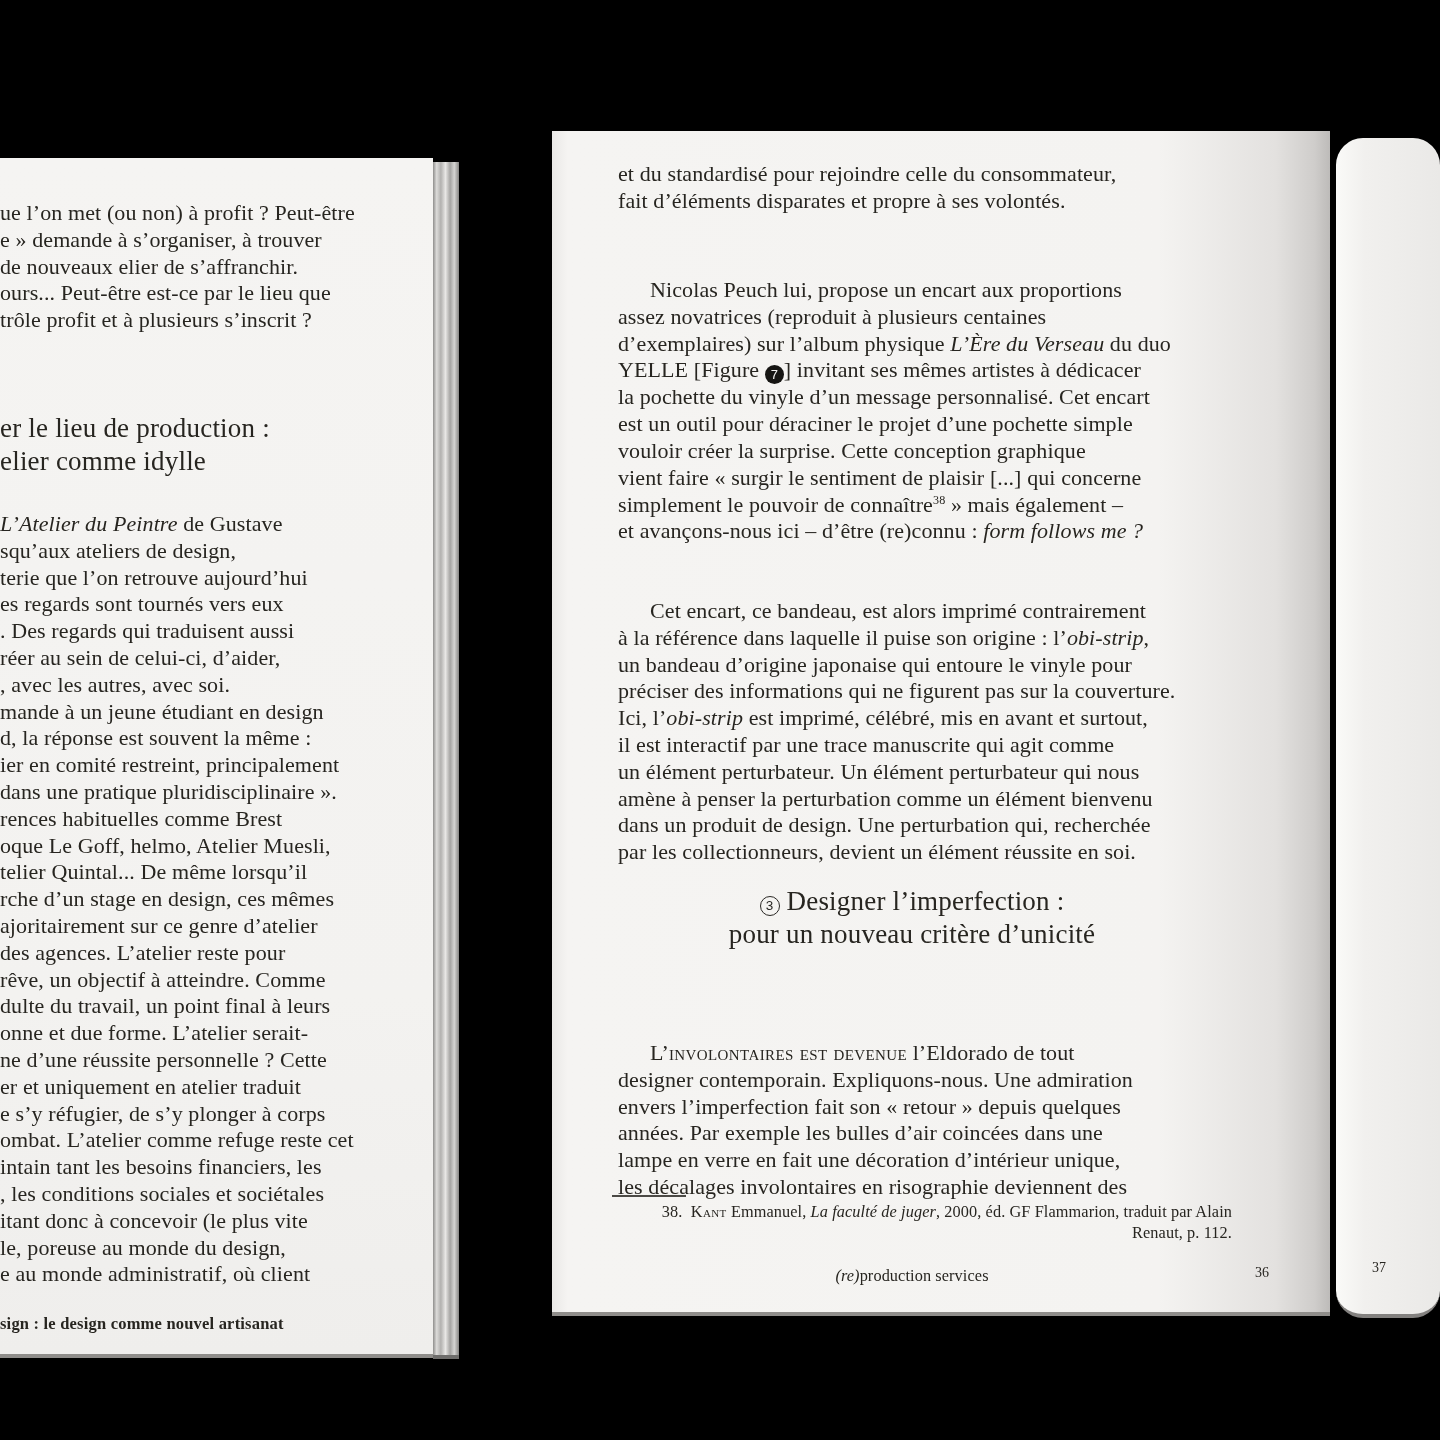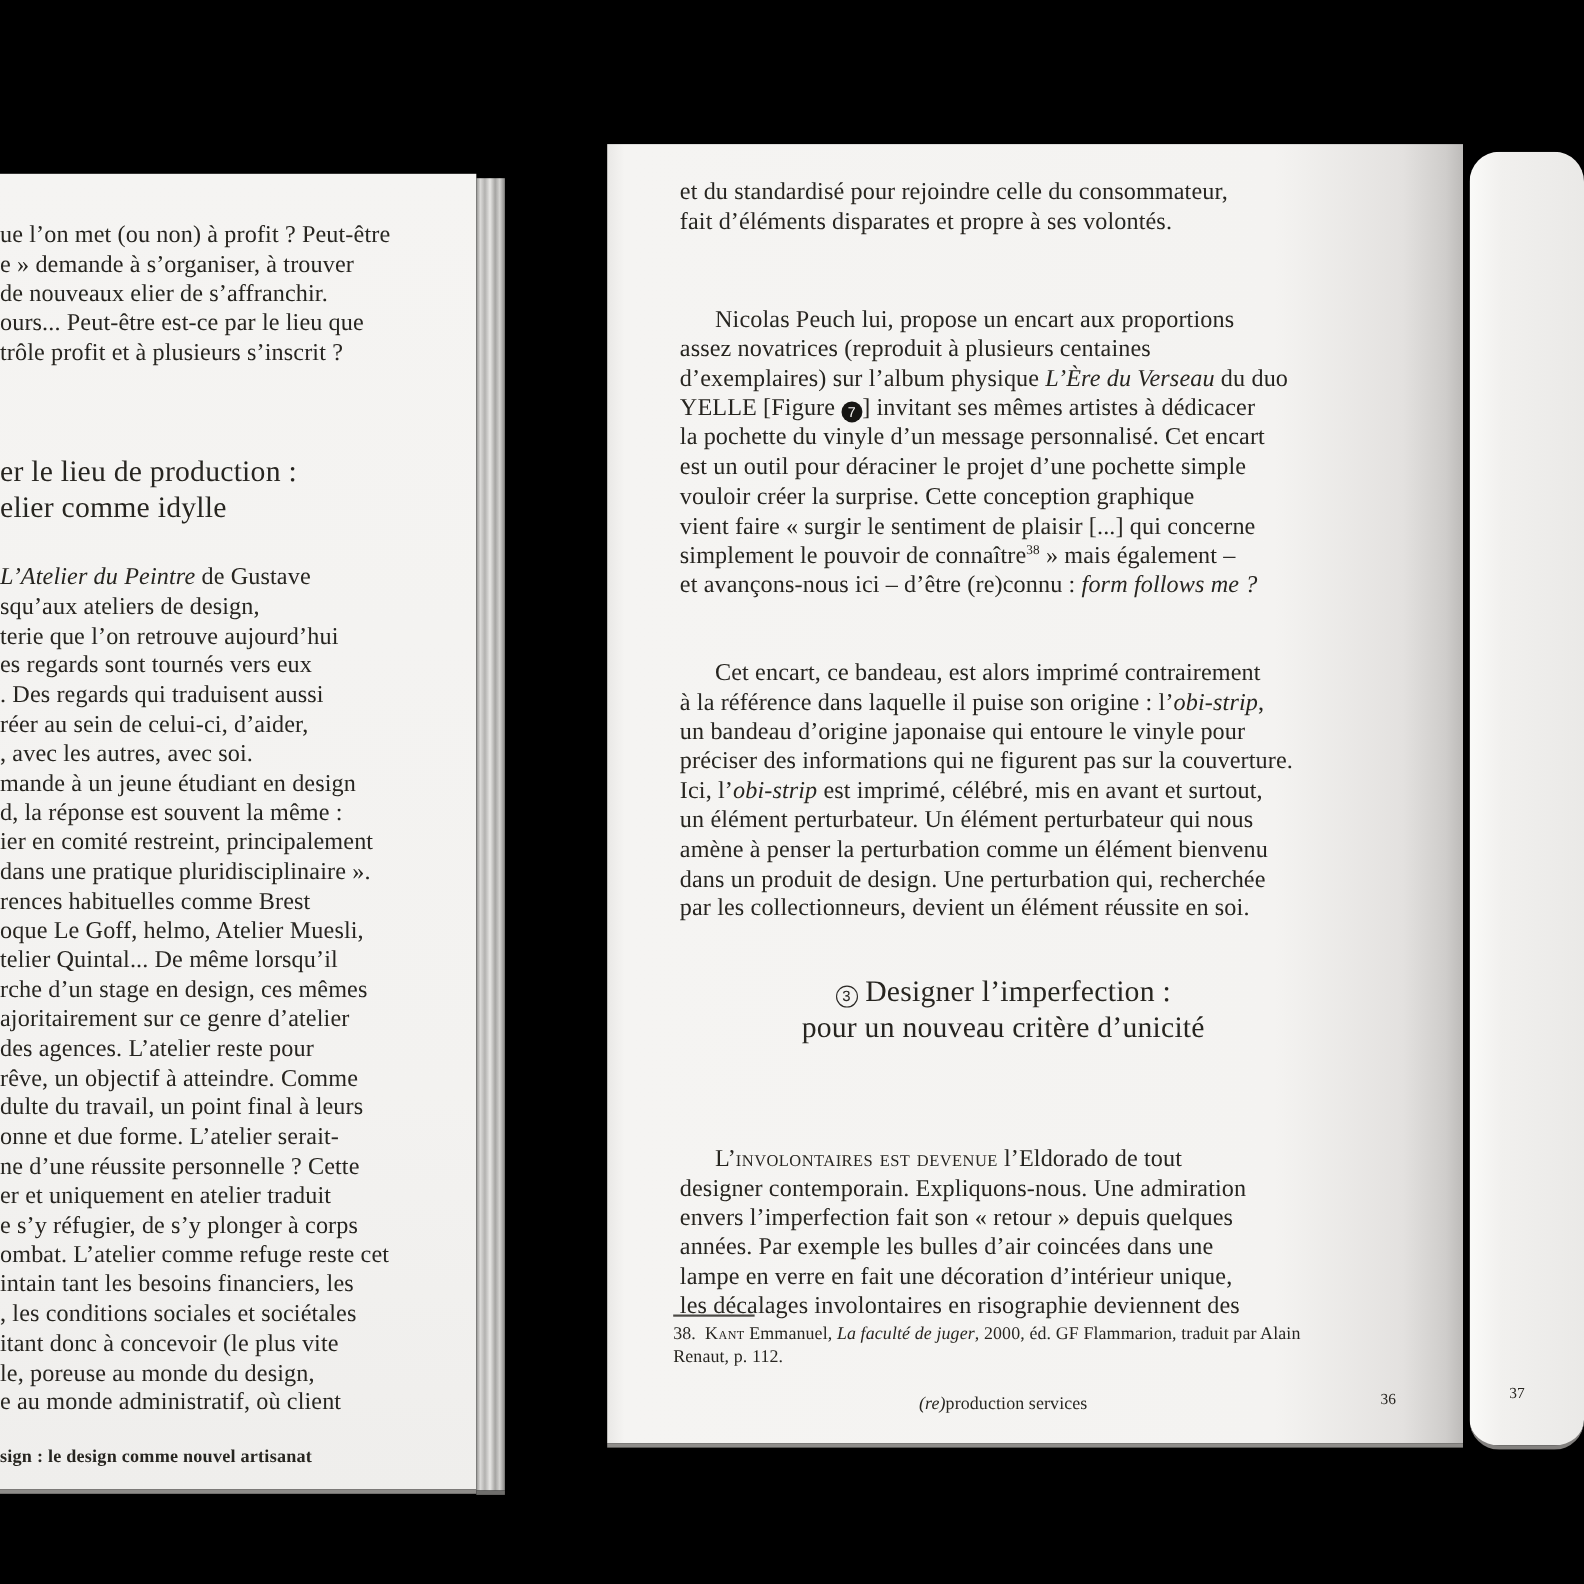--- a/index.html
+++ b/index.html
@@ -41,21 +41,21 @@
     background:linear-gradient(to right,#fafaf8 0%,#f1f0ee 28%,#eae9e7 100%);
     border-bottom:4px solid #83817f;
     border-radius:27px;
   }
   
   .textblock{font-size:22px;line-height:26.8px;letter-spacing:.1px;}
   .line{white-space:nowrap;}
   .indent-first .line:first-child{text-indent:32px;margin-top:36px;}
   .heading{font-size:27px;line-height:33px;letter-spacing:.2px;}
   .heading-center{text-align:center;}
-  .smalltext{font-size:16.3px;line-height:20.6px;letter-spacing:.1px;}
+  .smalltext{font-size:16.3px;line-height:20.6px;letter-spacing:.1px;text-align:right;}
   .footer-bold{font-size:16.5px;font-weight:700;white-space:nowrap;letter-spacing:.2px;}
   .pagenum{font-size:14px;font-weight:400;}
   .sc{font-variant:small-caps;letter-spacing:.4px;}
   sup{font-size:.55em;vertical-align:super;line-height:0;}
   i{font-style:italic;}
   .figmark{
     display:inline-block;width:19px;height:19px;border-radius:50%;
     background:#161513;color:#f4f3f1;
     font-family:"Liberation Sans","DejaVu Sans",sans-serif;
     font-size:13px;line-height:19px;text-align:center;
@@ -147,20 +147,21 @@
       <div class="line">simplement le pouvoir de connaître<sup>38</sup> » mais également –</div>
       <div class="line">et avançons-nous ici – d’être (re)connu : <i>form follows me ?</i></div>
     </div>
 
   <div class="abs textblock indent-first" style="left:66px;top:431px;width:640px;">
       <div class="line">Cet encart, ce bandeau, est alors imprimé contrairement</div>
       <div class="line">à la référence dans laquelle il puise son origine : l’<i>obi-strip</i>,</div>
       <div class="line">un bandeau d’origine japonaise qui entoure le vinyle pour</div>
       <div class="line">préciser des informations qui ne figurent pas sur la couverture.</div>
       <div class="line">Ici, l’<i>obi-strip</i> est imprimé, célébré, mis en avant et surtout,</div>
+      <div class="line">il est interactif par une trace manuscrite qui agit comme</div>
       <div class="line">un élément perturbateur. Un élément perturbateur qui nous</div>
       <div class="line">amène à penser la perturbation comme un élément bienvenu</div>
       <div class="line">dans un produit de design. Une perturbation qui, recherchée</div>
       <div class="line">par les collectionneurs, devient un élément réussite en soi.</div>
     </div>
 
   <div class="abs heading heading-center" style="left:66px;top:754px;width:588px;">
       <div class="line"><span class="circmark">3</span> Designer l’imperfection :</div>
       <div class="line">pour un nouveau critère d’unicité</div>
     </div>

